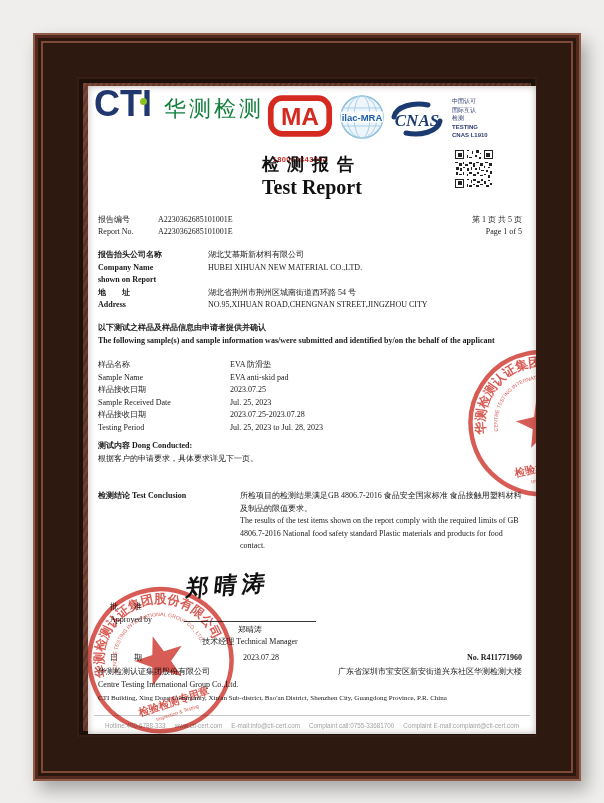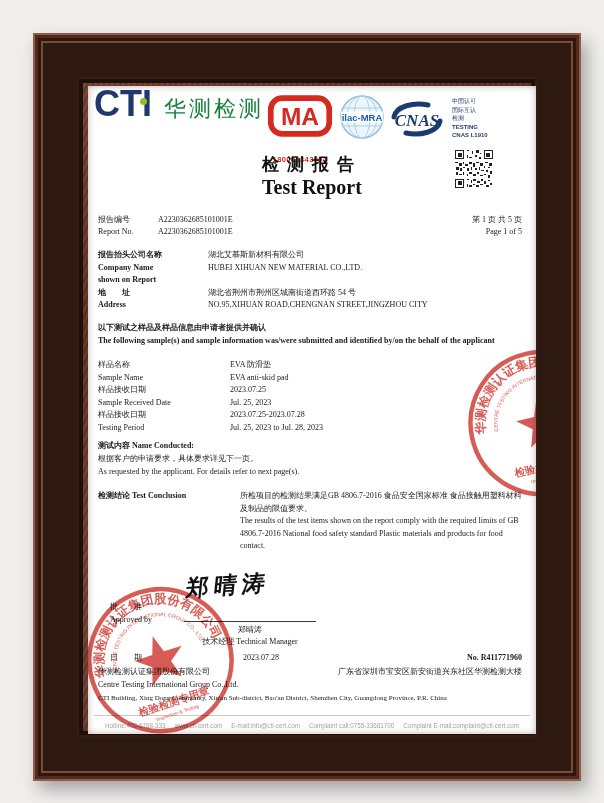--- a/index.html
+++ b/index.html
@@ -267,23 +267,22 @@
   </div>
   <div class="row srow" style="top:323px">
     <span class="lab">样品接收日期</span>
     <span class="val">2023.07.25-2023.07.28</span>
   </div>
   <div class="row srow" style="top:335.5px">
     <span class="lab">Testing Period</span>
     <span class="val">Jul. 25, 2023 to Jul. 28, 2023</span>
   </div>
 
-  <div class="abs b" style="left:10px;top:354px">测试内容 Name Conducted:</div>
+  <div class="abs b" style="left:10px;top:354px">测试内容 Dong Conducted:</div>
   <div class="abs" style="left:10px;top:367px">根据客户的申请要求，具体要求详见下一页。</div>
-  <div class="abs" style="left:10px;top:380px">As requested by the applicant. For details refer to next page(s).</div>
 
   <div class="abs concl-lab">检测结论 Test Conclusion</div>
   <div class="abs concl-txt">
     <div>所检项目的检测结果满足GB 4806.7-2016 食品安全国家标准 食品接触用塑料材料及制品的限值要求。</div>
     <div>The results of the test items shown on the report comply with the required limits of GB 4806.7-2016 National food safety standard Plastic materials and products for food contact.</div>
   </div>
 
   <div class="abs appr-lab">
     <div>批　　准</div>
     <div>Approved by</div>

